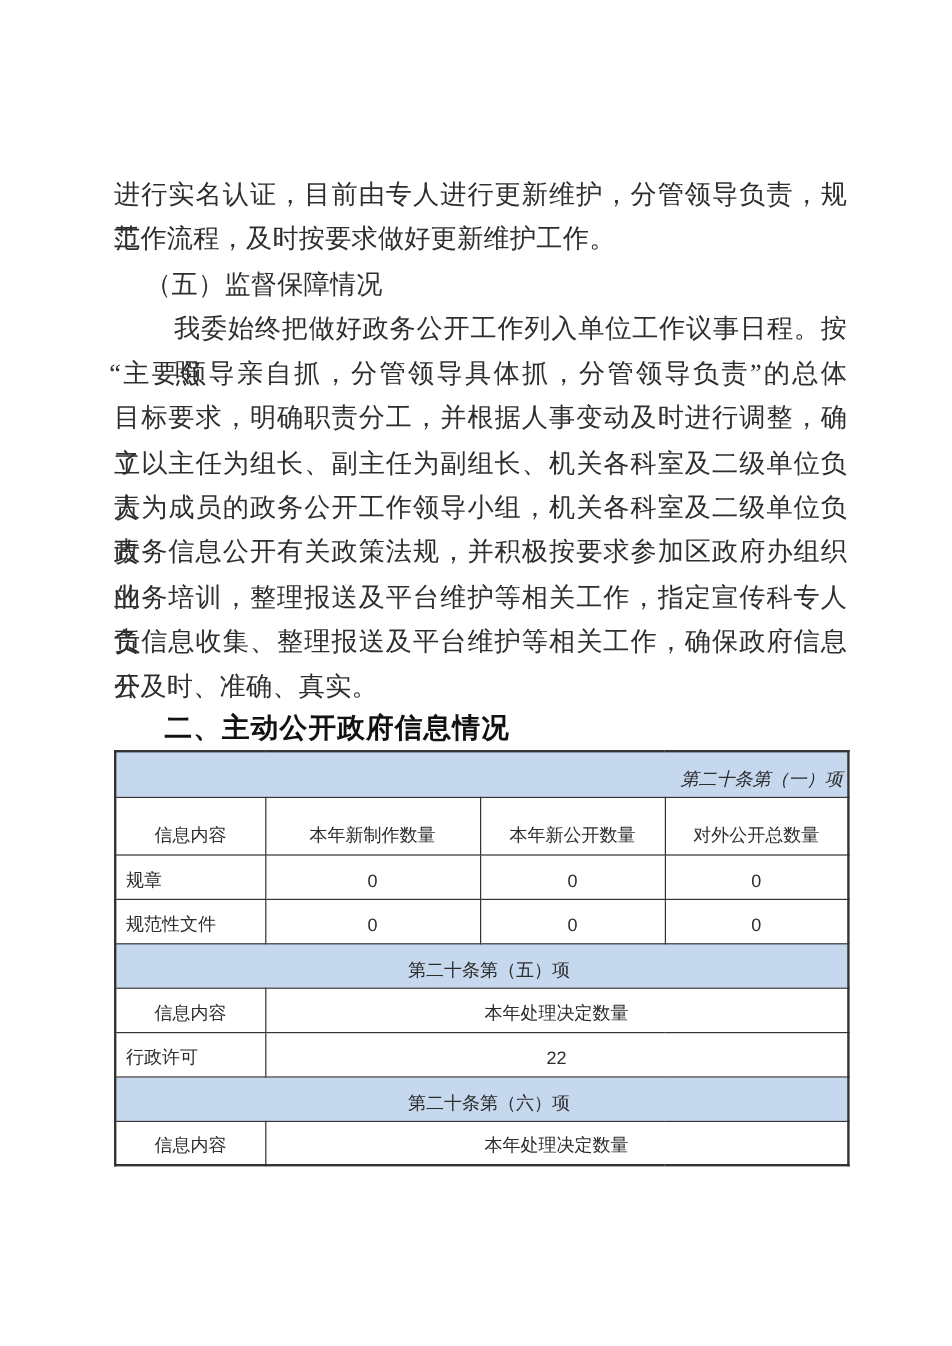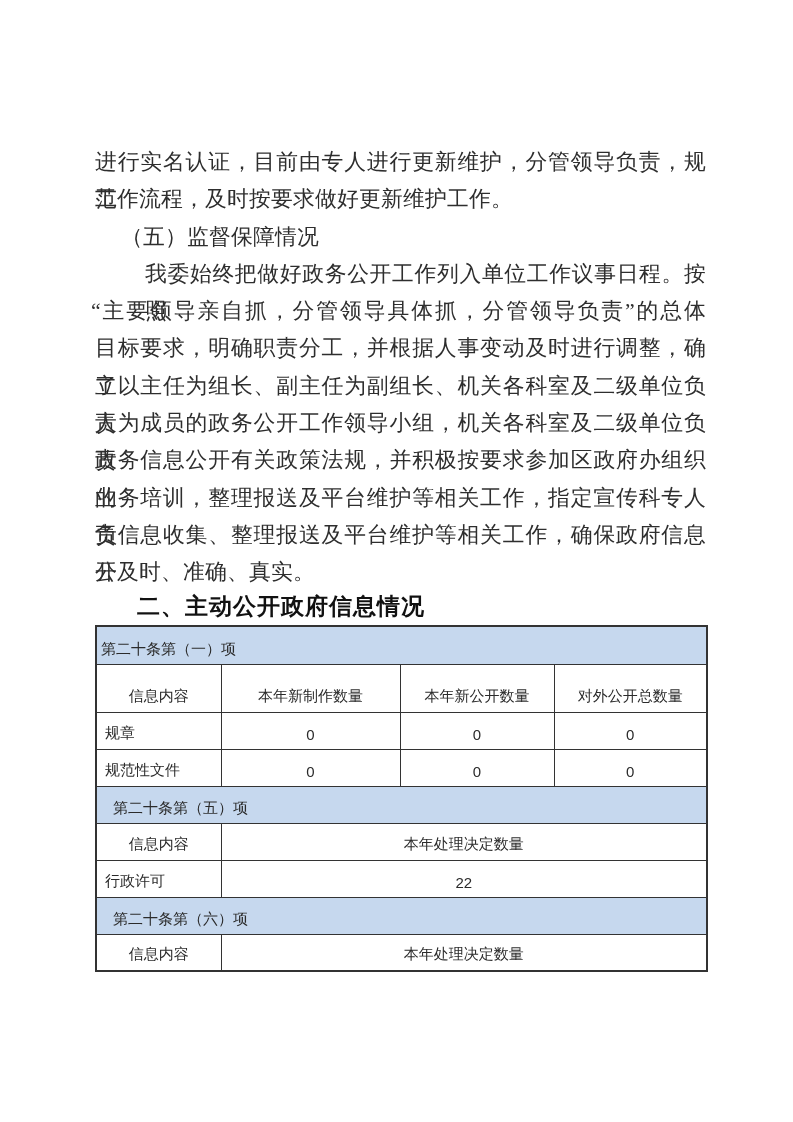--- a/index.html
+++ b/index.html
@@ -75,22 +75,22 @@
   }
   tr.r-band-top  { height: 38px; }
   tr.r-cols      { height: 48px; }
   tr.r-data      { height: 37px; padding-left: 18px; }
   tr.r-band      { height: 37px; }
   td.band {
     background: #c6d8ee;
     vertical-align: bottom;
     padding-bottom: 5px;
   }
-  td.band-center { text-align: left; }
-  td.band-left   { text-align: left; padding-left: 16px; }
+  td.band-center { text-align: right; font-style: italic; }
+  td.band-left   { text-align: center; padding-left: 16px; }
   td.cell-label  { text-align: left; padding-left: 8px; }
 </style>
 </head>
 <body>
 
 <div class="page">
 
   <div class="text-block">
     <div class="line l-stretch">进行实名认证，目前由专人进行更新维护，分管领导负责，规范</div>
     <div class="line">工作流程，及时按要求做好更新维护工作。</div>

